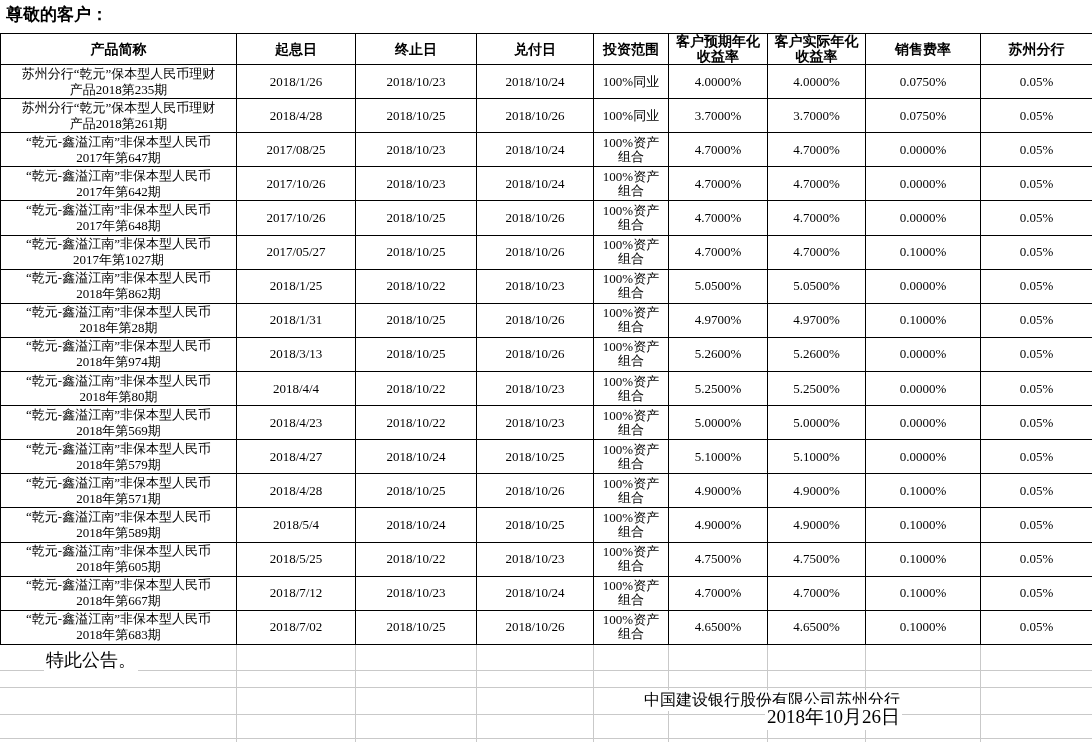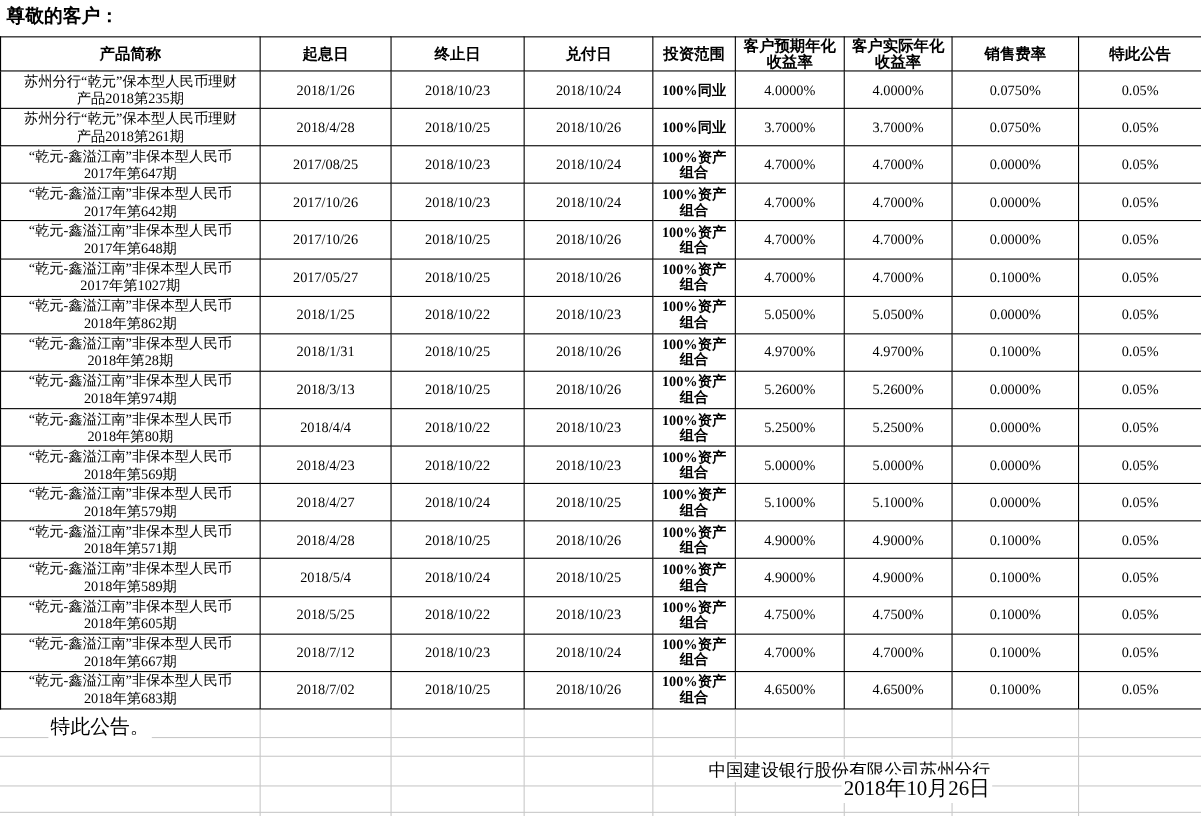--- a/index.html
+++ b/index.html
@@ -33,21 +33,21 @@
     white-space: pre-line; text-align: center;
   }
   table.products td {
     font-size: 13px; text-align: center;
     font-family: "Liberation Serif", serif;
   }
   td.c-name {
     text-align: left; font-size: 14px; line-height: 16px;
     padding: 0 2px; white-space: pre-line;
   }
-  td.c-scope { line-height: 14px; white-space: pre-line; font-weight: bold; }
+  td.c-scope { line-height: 14px; white-space: pre-line; }
   .bottom-area {
     position: absolute; left: 0; top: 645px;
     width: 932px; height: 97px;
   }
   .vline { position: absolute; width: 1px; top: 0; height: 97px; background: #c9c9c9; }
   .hline { position: absolute; left: 0; width: 1092px; height: 1px; background: #c9c9c9; }
   .closing {
     position: absolute; left: 44px; top: 3px;
     font-size: 18px; background: #ffffff; padding: 0 2px;
   }
@@ -84,21 +84,21 @@
       <th>产品简称</th>
       <th>起息日</th>
       <th>终止日</th>
       <th>兑付日</th>
       <th>投资范围</th>
       <th>客户预期年化
 收益率</th>
       <th>客户实际年化
 收益率</th>
       <th>销售费率</th>
-      <th>特此公告</th>
+      <th>苏州分行</th>
     </tr>
   </thead>
   <tbody id="table-body">
       <tr>
         <td class="c-name">苏州分行“乾元”保本型人民币理财
 产品2018第235期</td>
         <td class="c-start">2018/1/26</td>
         <td class="c-end">2018/10/23</td>
         <td class="c-pay">2018/10/24</td>
         <td class="c-scope">100%同业</td>

